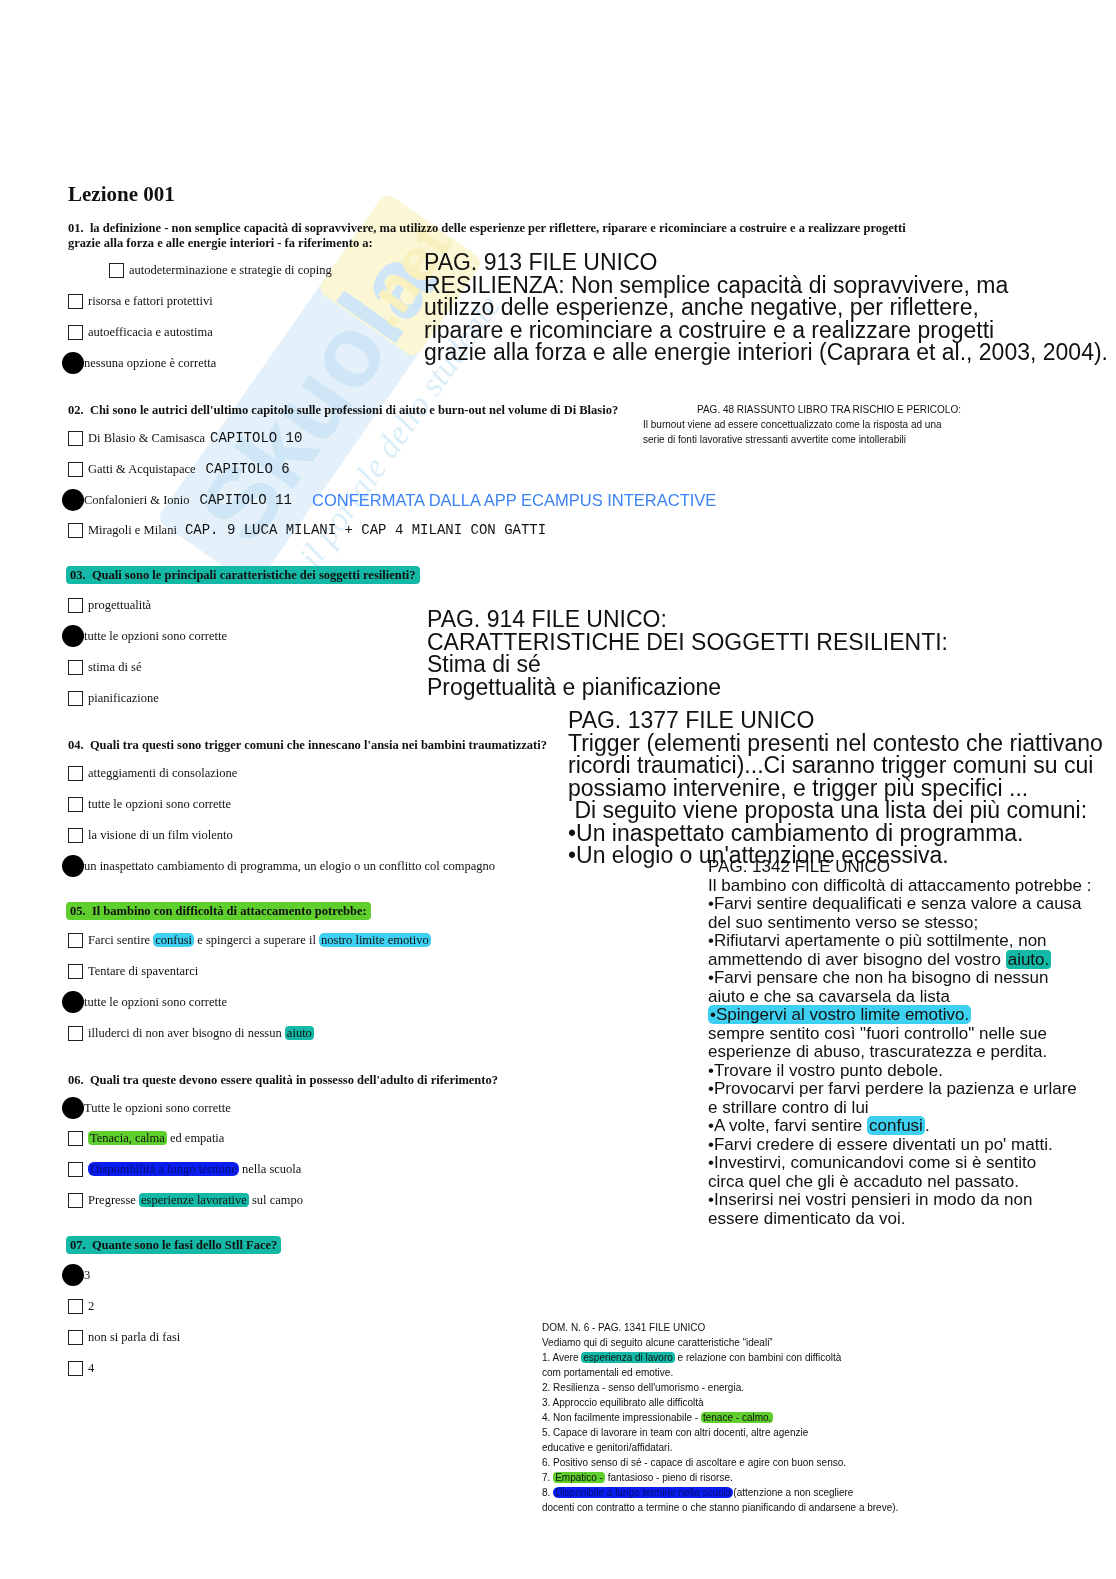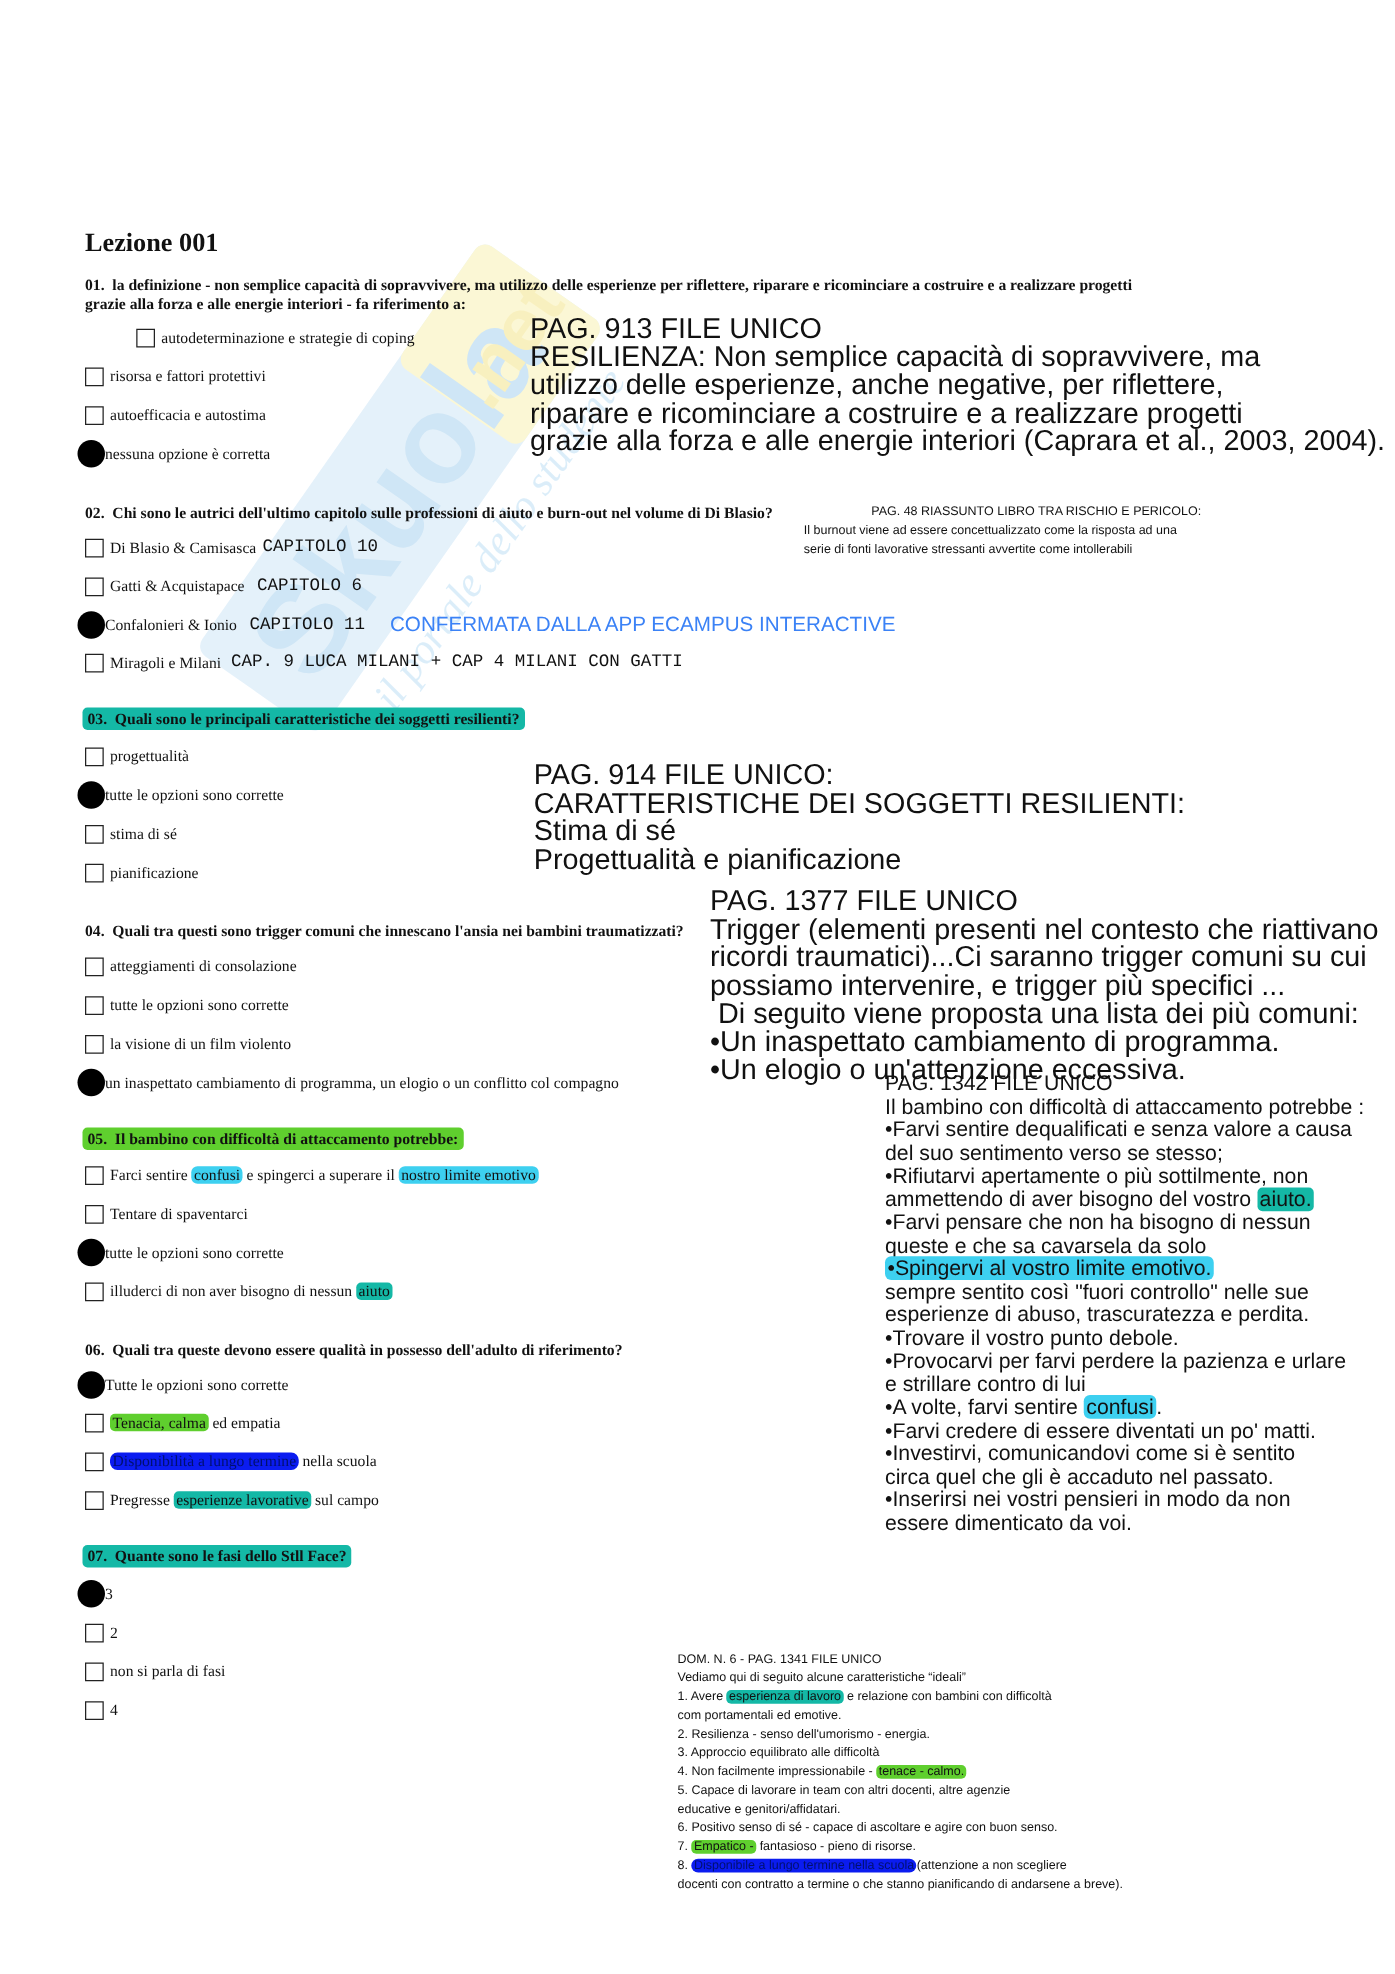--- a/index.html
+++ b/index.html
@@ -175,21 +175,21 @@
   </div>
 
 <div class="block note mid" style="left:664px; top:858px;margin-left:44px;">
   <div>PAG. 1342 FILE UNICO</div>
   <div>Il bambino con difficoltà di attaccamento potrebbe :</div>
   <div>•Farvi sentire dequalificati e senza valore a causa</div>
   <div>del suo sentimento verso se stesso;</div>
   <div>•Rifiutarvi apertamente o più sottilmente, non</div>
   <div><span>ammettendo di aver bisogno del vostro </span><span class="hl-y">aiuto.</span></div>
   <div>•Farvi pensare che non ha bisogno di nessun</div>
-  <div>queste e che sa cavarsela da solo</div>
+  <div>aiuto e che sa cavarsela da lista</div>
   <div><span class="hl-c">•Spingervi al vostro limite emotivo.</span></div>
   <div>sempre sentito così "fuori controllo" nelle sue</div>
   <div>esperienze di abuso, trascuratezza e perdita.</div>
   <div>•Trovare il vostro punto debole.</div>
   <div>•Provocarvi per farvi perdere la pazienza e urlare</div>
   <div>e strillare contro di lui</div>
   <div><span>•A volte, farvi sentire </span><span class="hl-c">confusi</span><span>.</span></div>
   <div>•Farvi credere di essere diventati un po' matti.</div>
   <div>•Investirvi, comunicandovi come si è sentito</div>
   <div>circa quel che gli è accaduto nel passato.</div>

